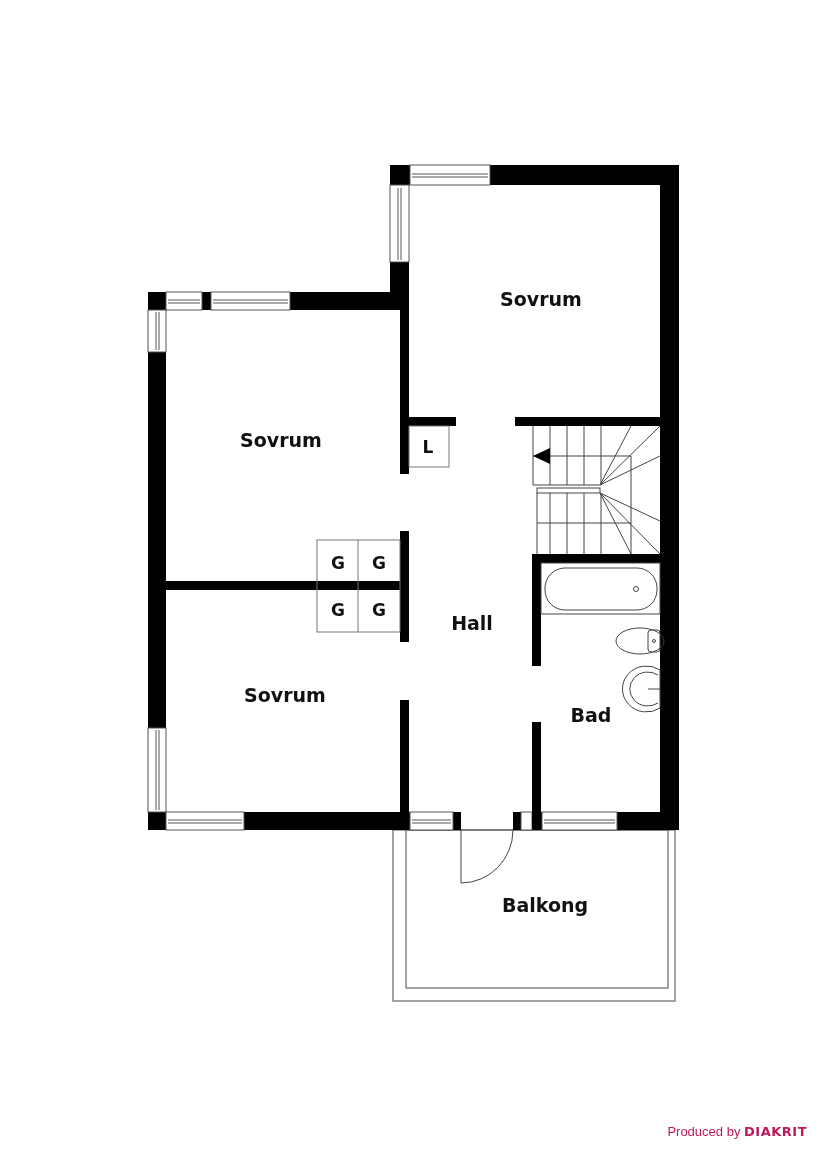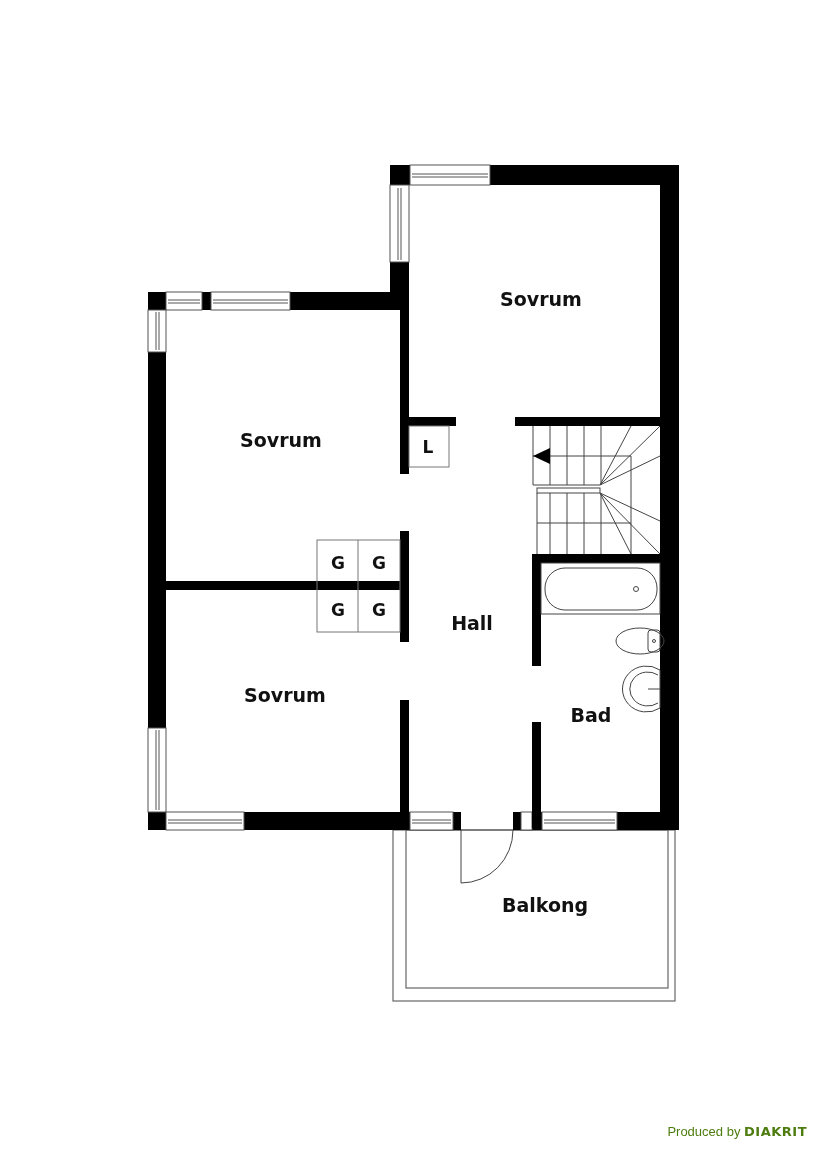--- a/index.html
+++ b/index.html
@@ -1,20 +1,20 @@
 <!DOCTYPE html>
 <html><head>
 <meta charset="utf-8">
 <style>
   html, body { margin: 0; padding: 0; background: #ffffff; }
   body { width: 825px; height: 1167px; position: relative; overflow: hidden; }
   #plan { position: absolute; left: 0; top: 0; width: 825px; height: 1167px; }
   .room-label { font-family: "DejaVu Sans", sans-serif; font-weight: bold; font-size: 19px; fill: #111; }
   .fix-label { font-family: "DejaVu Sans", sans-serif; font-weight: bold; font-size: 17px; fill: #111; }
-  .credit { position: absolute; right: 18px; top: 1124px; font-family: "Liberation Sans", sans-serif; font-size: 13px; color: #4d7c0f; }
+  .credit { position: absolute; right: 18px; top: 1124px; font-family: "Liberation Sans", sans-serif; font-size: 13px; color: #be185d; }
   .credit b { font-family: "DejaVu Sans", sans-serif; font-weight: bold; letter-spacing: 0.5px; }
 </style>
 </head>
 <body>
 
 <svg id="plan" viewBox="0 0 825 1167" xmlns="http://www.w3.org/2000/svg">
 
   <g fill="none" stroke="#666" stroke-width="1.2">
     <rect x="393" y="830" width="282" height="171"></rect>
     <rect x="406" y="830" width="262" height="158"></rect>

